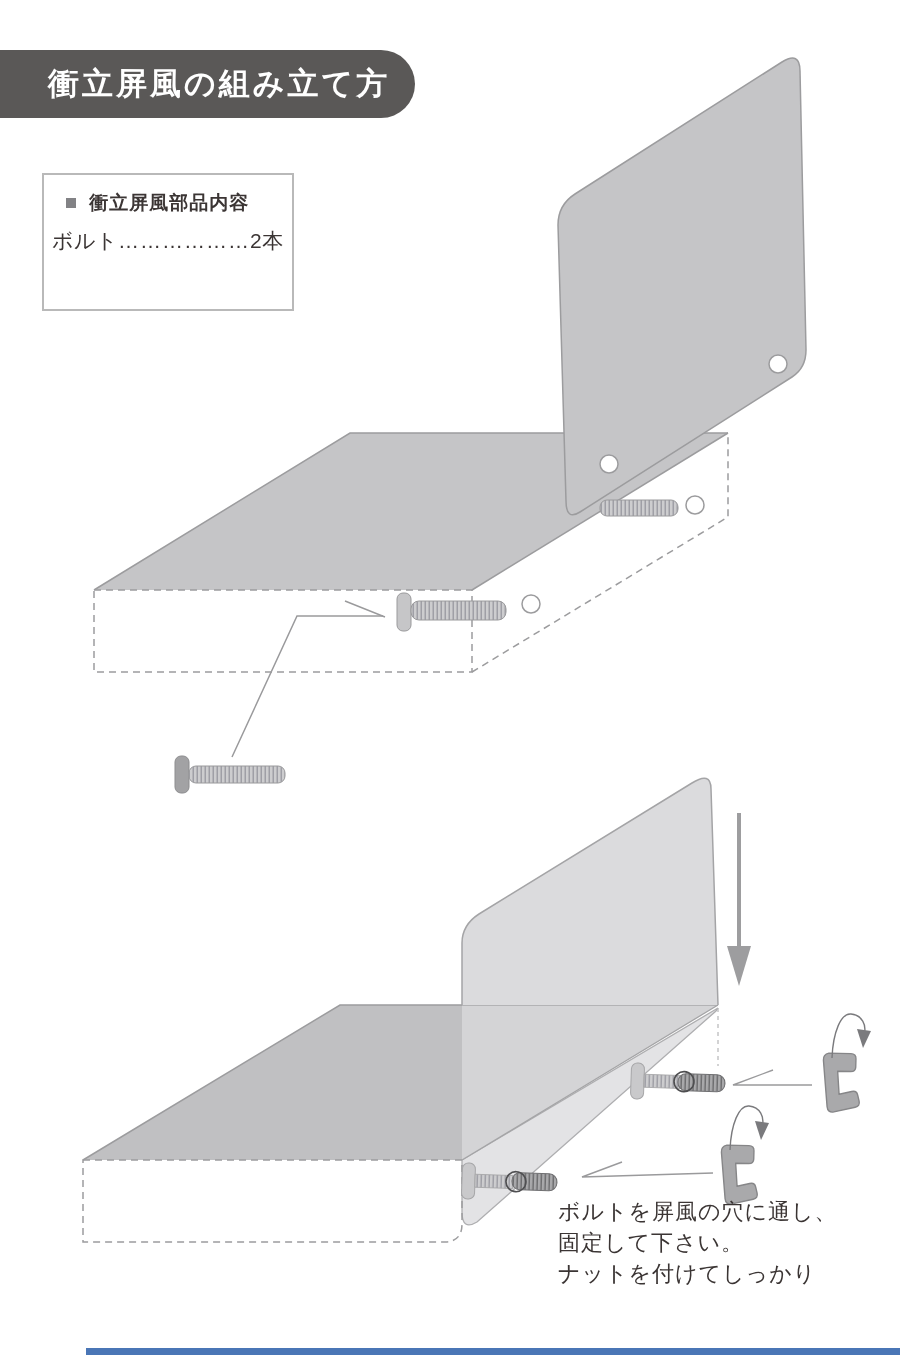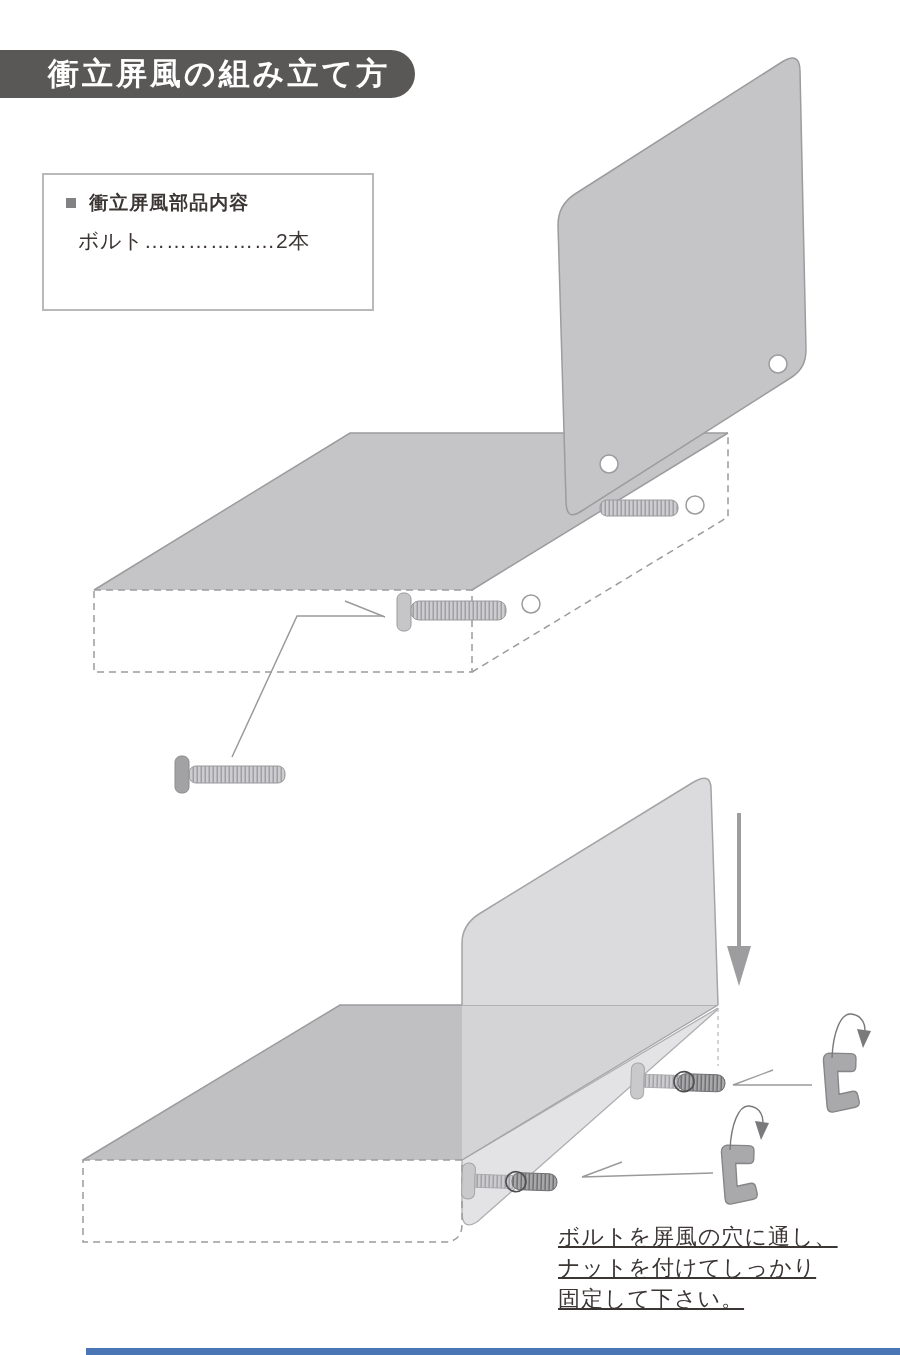--- a/index.html
+++ b/index.html
@@ -2,55 +2,55 @@
 <html><head>
 <meta charset="utf-8">
 <style>
   html,body{margin:0;padding:0;}
   body{
     width:900px;height:1355px;position:relative;background:#ffffff;overflow:hidden;
     font-family:"Liberation Sans","DejaVu Sans",sans-serif;color:#3b3534;
   }
   
   .badge{
-    position:absolute;left:0;top:50px;width:415px;height:48px;
+    position:absolute;left:0;top:50px;width:415px;height:68px;
     background:#5a5857;border-radius:0 34px 34px 0;
     display:flex;align-items:center;
   }
   .badge span{
     color:#ffffff;font-size:31px;font-weight:600;letter-spacing:3px;
     padding-left:48px;white-space:nowrap;
   }
   
   .parts-box{
-    position:absolute;left:42px;top:173px;width:332px;height:138px;
+    position:absolute;left:42px;top:173px;width:252px;height:138px;
     border:2px solid #b9b9b9;background:#ffffff;box-sizing:border-box;
   }
   .parts-heading{
     position:absolute;left:22px;top:15px;font-size:19px;font-weight:600;
     letter-spacing:1px;white-space:nowrap;
   }
   .bullet{
     display:inline-block;width:10px;height:10px;background:#828285;
     margin-right:7px;transform:translateY(-1px);
   }
   .part-row{
     position:absolute;left:8px;font-size:21px;font-weight:500;
     letter-spacing:0.5px;white-space:nowrap;
   }
-  .part-row.r1{top:52px;margin-left:26px;}
+  .part-row.r1{top:52px;}
   .part-row.r2{top:89px;}
   .part-row .leader{letter-spacing:1px;}
   
   .caption{
     position:absolute;font-size:22px;font-weight:500;line-height:31px;
     letter-spacing:1px;white-space:nowrap;color:#3b3534;
   }
   .caption-step1{left:122px;top:806px;}
-  .caption-step2{left:558px;top:1221px;text-decoration:underline;}
+  .caption-step2{left:558px;top:1196px;}
   
   .art{position:absolute;left:0;top:0;}
   
   .accent-bar{
     position:absolute;left:86px;right:0;bottom:0;height:7px;background:#4a76b6;
   }
 </style>
 </head>
 <body>
 
@@ -190,17 +190,17 @@
   <div class="part-row r1">
     <span>ボルト</span><span class="leader">………………</span><span>2本</span>
   </div>
 </div>
 
 <div class="caption caption-step1">
 </div>
 
 <div class="caption caption-step2">
   <div>ボルトを屏風の穴に通し、</div>
+  <div>固定して下さい。</div>
   <div>ナットを付けてしっかり</div>
-  <div>固定して下さい。</div>
 </div>
 
 <div class="accent-bar"></div>
 
 </body></html>

